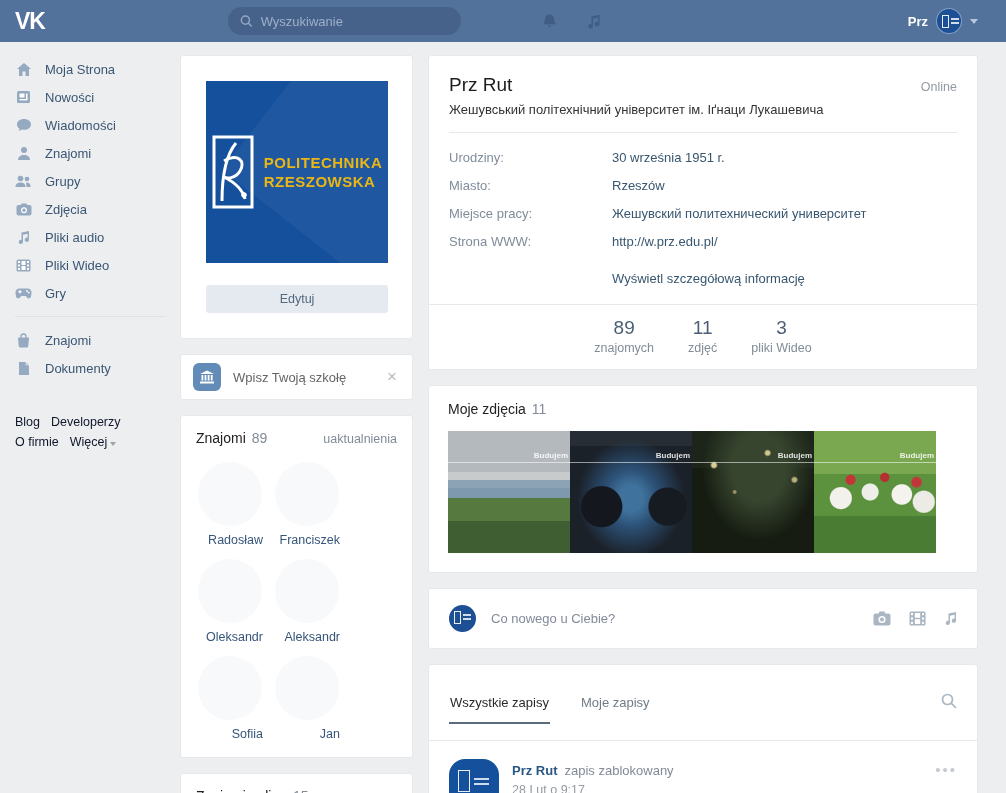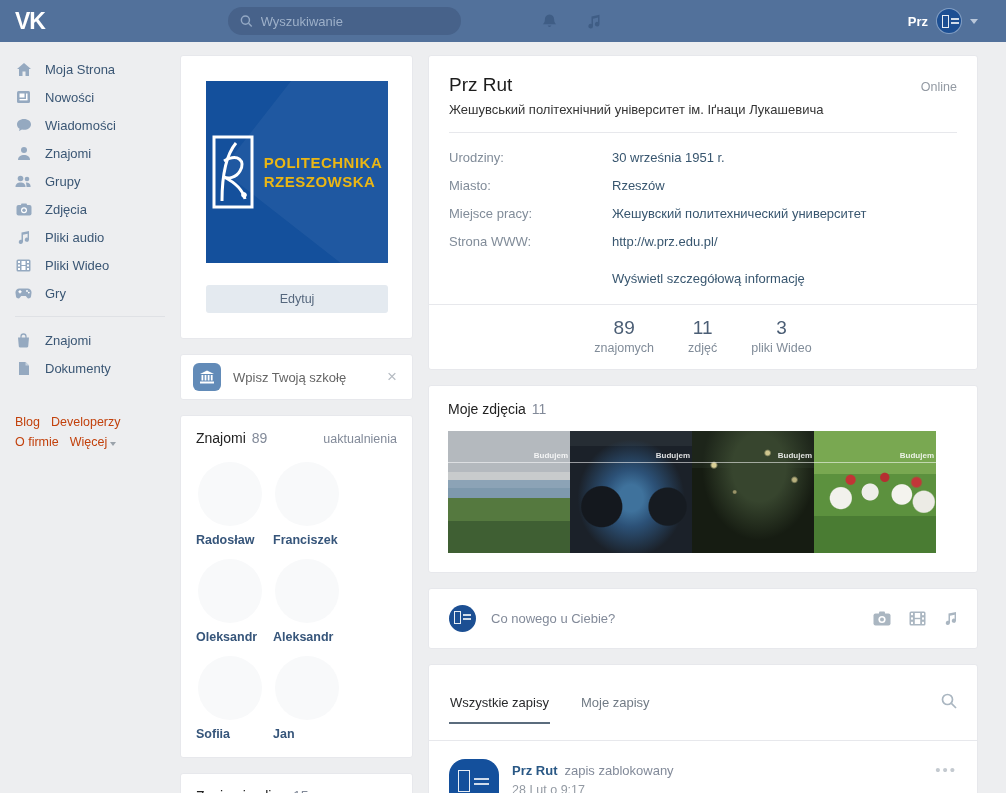--- a/index.html
+++ b/index.html
@@ -28,21 +28,21 @@
   .col-side { width:150px; margin-right:15px; flex:none; }
   .col-mid  { width:233px; margin-right:15px; flex:none; }
   .col-main { width:550px; flex:none; }
   .card { background:#fff; border:1px solid #e7e8ec; border-radius:3px; margin-bottom:15px; }
 
   
   .side-item { display:flex; align-items:center; height:28px; cursor:pointer; }
   .side-item .s-ico { width:17px; margin-right:13px; display:flex; justify-content:center; }
   .side-item .s-lbl { color:#3a5674; font-size:13px; }
   .side-div { border-top:1px solid #dfe1e5; margin:9px 0 9px 0; }
-  .side-foot { margin-top:30px; font-size:12.5px; color:#c2410c; line-height:20px; }
+  .side-foot { margin-top:30px; font-size:12.5px; color:#0f172a; line-height:20px; }
   .side-foot .f-link { margin-right:11px; cursor:pointer; display:inline-block; }
   .f-chev { display:inline-block; width:0; height:0; border-left:3.5px solid transparent; border-right:3.5px solid transparent; border-top:4px solid #9aa2aa; margin-left:3px; }
 
   
   .ava-card { padding:25px; }
   .big-ava { width:182px; height:182px; background:#14509c; position:relative; overflow:hidden; display:flex; align-items:center; justify-content:center; }
   .big-ava .sheen { position:absolute; width:220px; height:220px; background:rgba(255,255,255,.05); transform:rotate(38deg); left:60px; top:-40px; }
   .big-ava .mono { flex:none; margin-right:10px; }
   .big-ava .wordmark { color:#eab308; font-weight:bold; font-size:15px; letter-spacing:.5px; line-height:19px; }
   .edit-btn { margin-top:22px; height:28px; width:182px; background:#e4eaf0; border:none; border-radius:3px; color:#55677d; font-size:12.5px; cursor:pointer; font-family:"Liberation Sans",sans-serif; }
@@ -53,21 +53,21 @@
   .school-txt { color:#656565; margin-left:12px; flex:1; cursor:text; }
   .school-x { color:#b6bcc3; font-size:17px; cursor:pointer; padding:0 3px; }
 
   
   .blk { padding:14px 15px 16px; }
   .blk-head { display:flex; align-items:baseline; }
   .blk-title { font-size:14px; color:#222; cursor:pointer; }
   .blk-count { color:#828a99; font-size:14px; margin-left:6px; }
   .blk-link { margin-left:auto; color:#828a99; font-size:12.5px; cursor:pointer; }
   .fr-grid { display:flex; flex-wrap:wrap; margin-top:16px; column-gap:10px; row-gap:12px; }
-  .fr-cell { width:67px; text-align:left; cursor:pointer;font-weight:bold; }
+  .fr-cell { width:67px; text-align:right; cursor:pointer; }
   .fr-ava { width:64px; height:64px; border-radius:50%; background:#f8f9fa; margin:0 auto 7px; }
   .fr-name { font-size:12.5px; color:#36557a; white-space:nowrap; }
 
   
   .pr-top { padding:18px 20px 0; }
   .pr-name-row { display:flex; align-items:baseline; }
   .pr-name { font-size:19px; color:#1d1d1d; }
   .pr-online { margin-left:auto; color:#939aa3; font-size:12.5px; }
   .pr-sub { margin-top:6px; color:#333; font-size:13px; }
   .pr-divider { border-top:1px solid #e7e8ec; margin:15px 0 0; }

